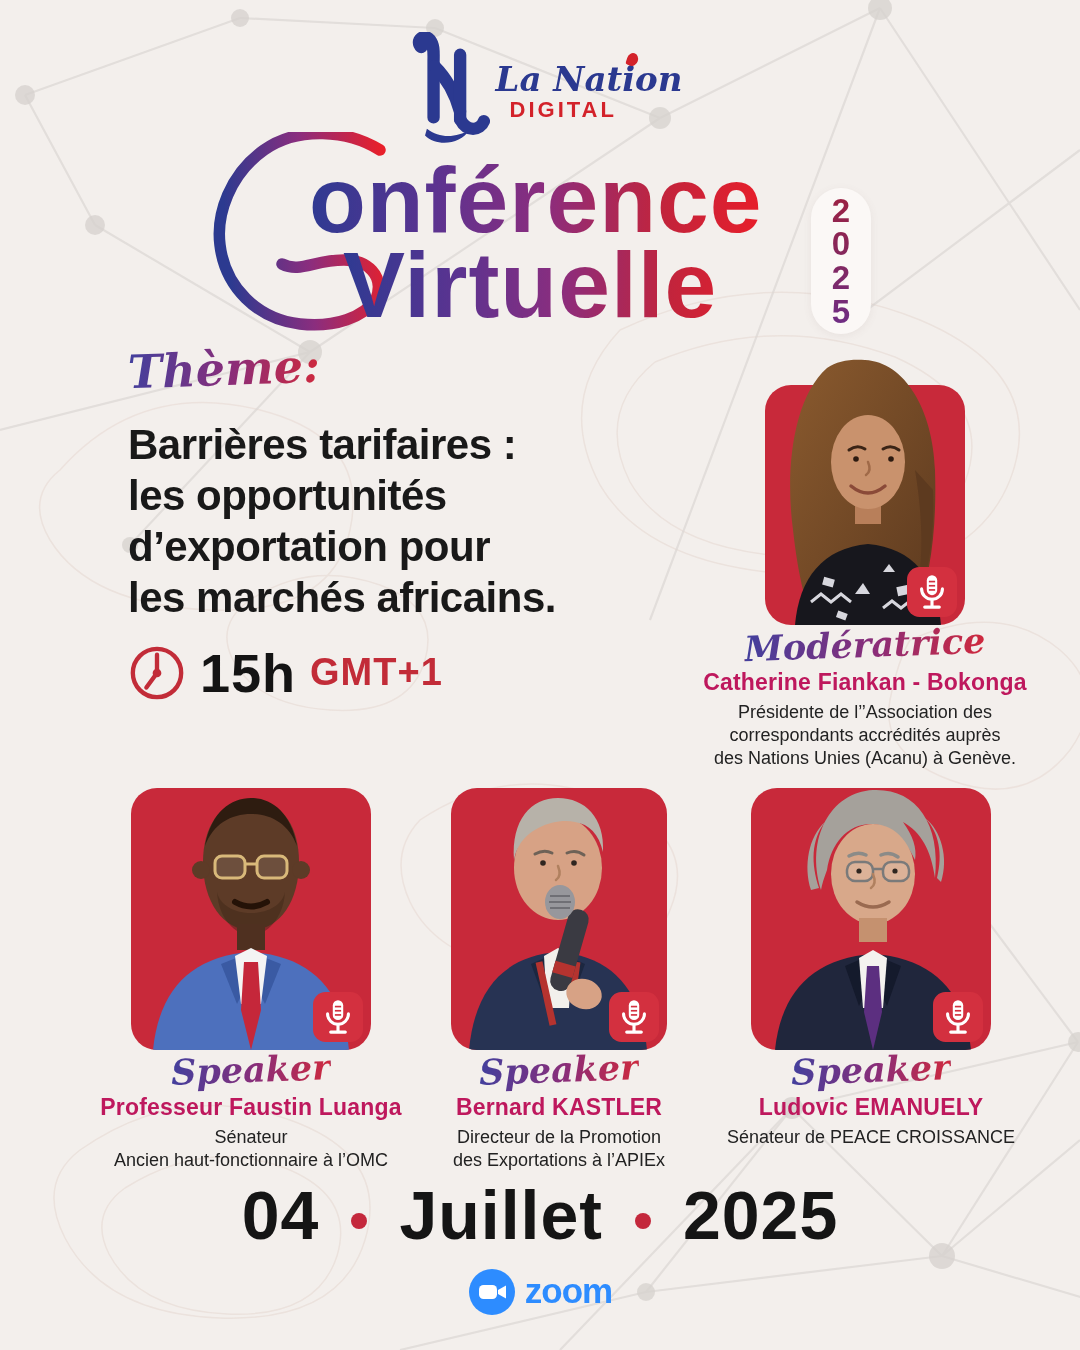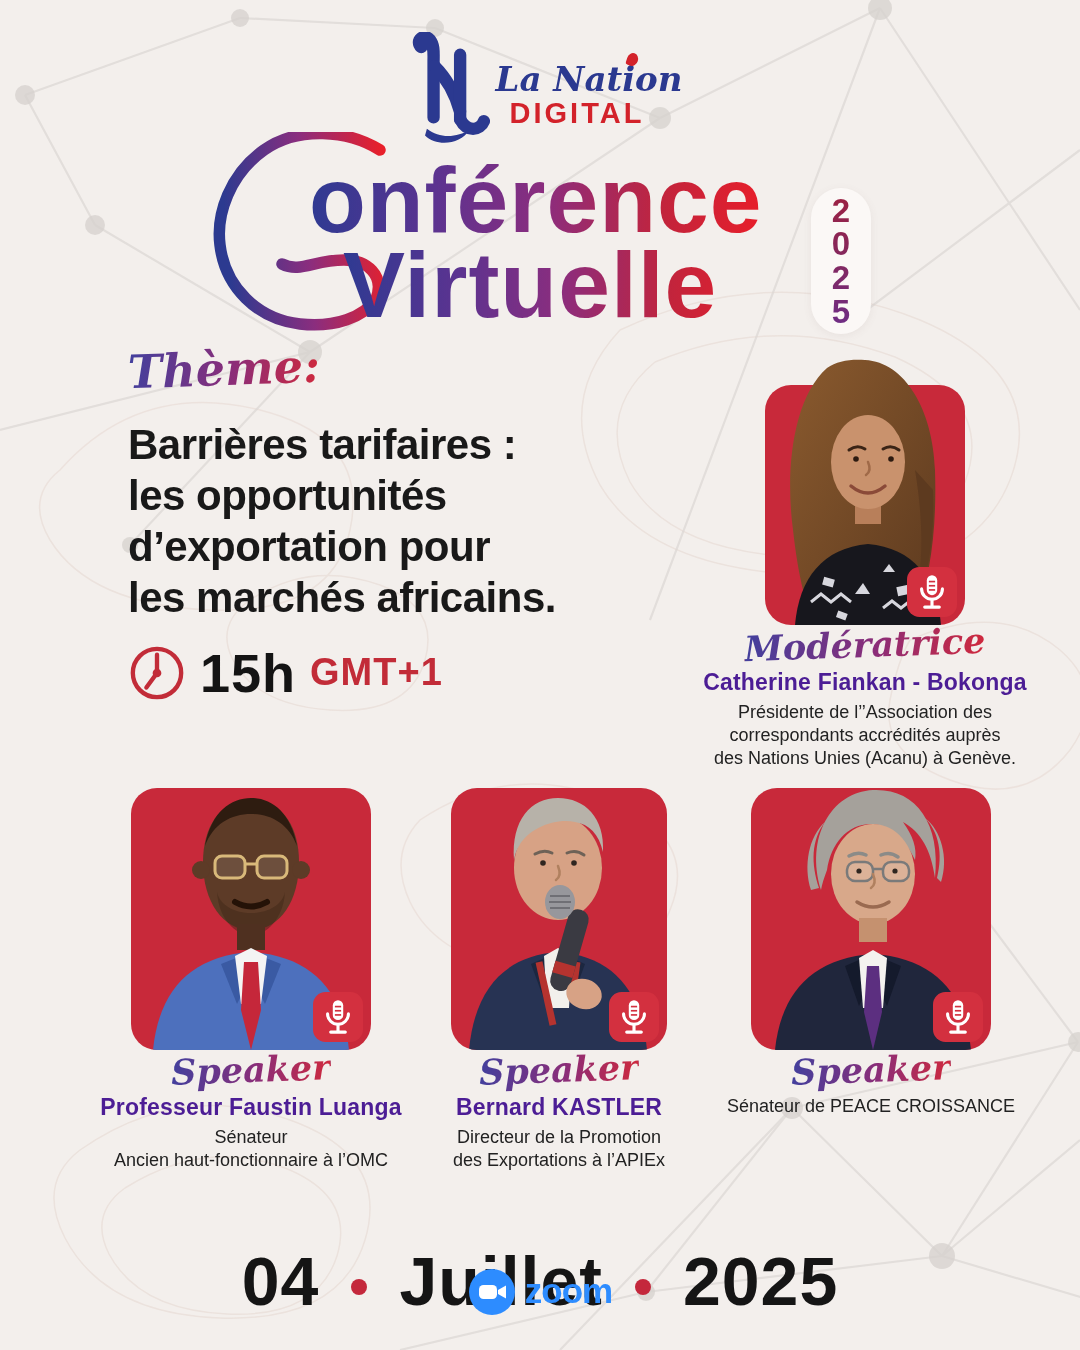--- a/index.html
+++ b/index.html
@@ -19,21 +19,21 @@
     -webkit-background-clip:text;background-clip:text;color:transparent;
   }
   .script{font-family:"DejaVu Serif",serif;font-style:italic;font-weight:700;}
 
   
   .logo{position:absolute;top:32px;left:0;right:0;display:flex;justify-content:center;align-items:flex-start;gap:6px;}
   .logo-text{display:flex;flex-direction:column;align-items:flex-start;margin-top:30px;}
   .brand-script-wrap{position:relative;}
   .brand-script{font-family:"DejaVu Serif",serif;font-style:italic;font-weight:700;font-size:34px;color:#2b3990;line-height:1;}
   .brand-dot{position:absolute;top:-9px;right:44px;width:11px;height:13px;background:#d3222a;border-radius:50% 50% 50% 2px;transform:rotate(18deg);}
-  .brand-digital{font-size:29px;font-weight:800;color:#d3222a;letter-spacing:3px;margin-top:3px;margin-left:14px;line-height:1;}
+  .brand-digital{font-size:22px;font-weight:800;color:#d3222a;letter-spacing:3px;margin-top:3px;margin-left:14px;line-height:1;}
 
   
   .title-block{position:absolute;top:130px;left:12px;width:100%;height:215px;}
   .big-c{position:absolute;left:190px;top:2px;}
   .title-lines{position:absolute;left:297px;top:25px;}
   .title-line{font-size:93px;font-weight:800;line-height:0.98;letter-spacing:1px;white-space:nowrap;}
   .title-line2{margin-left:34px;margin-top:-6px;}
   .year-pill{position:absolute;left:799px;top:58px;width:60px;height:146px;background:#fbf8f6;border-radius:30px;
              display:flex;align-items:center;justify-content:center;box-shadow:0 2px 8px rgba(120,90,90,.08);}
   .year-stack{display:flex;flex-direction:column;align-items:center;font-size:33px;font-weight:800;line-height:1.02;
@@ -46,30 +46,30 @@
   .theme-text{margin-top:24px;font-size:42px;font-weight:800;color:#191919;line-height:1.22;letter-spacing:-0.5px;white-space:pre-line;}
   .time-row{margin-top:18px;display:flex;align-items:center;gap:14px;}
   .time-value{font-size:54px;font-weight:800;color:#141414;letter-spacing:1px;}
   .time-zone{font-size:38px;font-weight:700;color:#c22c38;letter-spacing:1px;}
 
   
   .photo-card{position:relative;margin:0 auto;}
   .mic-badge{position:absolute;right:8px;bottom:8px;width:50px;height:50px;}
   .person{position:absolute;text-align:center;}
   .role-label{font-size:35px;line-height:1.15;display:inline-block;transform:rotate(-2deg);}
-  .person-name{font-size:23px;font-weight:800;color:#4c1d95;margin-top:4px;letter-spacing:0.2px;}
+  .person-name{font-size:23px;font-weight:800;color:#be185d;margin-top:4px;letter-spacing:0.2px;}
   .person-desc{font-size:18px;color:#222;line-height:1.26;margin-top:5px;white-space:pre-line;}
 
   .moderator{left:700px;top:350px;width:330px;}
   .speaker-col1{left:86px;top:750px;width:330px;}
   .speaker-col2{left:394px;top:750px;width:330px;}
   .speaker-col3{left:706px;top:750px;width:330px;}
 
   
-  .date-row{position:absolute;top:1242px;left:0;width:100%;display:flex;justify-content:center;align-items:center;gap:32px;}
+  .date-row{position:absolute;top:1176px;left:0;width:100%;display:flex;justify-content:center;align-items:center;gap:32px;}
   .date-part{font-size:68px;font-weight:800;color:#151515;letter-spacing:1px;}
   .date-dot{width:16px;height:16px;border-radius:50%;background:#c4283c;margin-top:12px;}
   .zoom-row{position:absolute;top:1268px;left:0;width:100%;display:flex;justify-content:center;align-items:center;gap:9px;}
   .zoom-word{font-size:35px;font-weight:800;color:#2d8cff;letter-spacing:-1px;margin-top:-2px;}
 </style>
 </head>
 <body>
 
 <div class="poster">
 
@@ -384,20 +384,21 @@
         <rect x="19" y="8" width="10" height="19" rx="5" fill="#ffffff"></rect>
         <line x1="21" y1="14" x2="27" y2="14" stroke="#d3303f" stroke-width="1.6"></line>
         <line x1="21" y1="18" x2="27" y2="18" stroke="#d3303f" stroke-width="1.6"></line>
         <line x1="21" y1="22" x2="27" y2="22" stroke="#d3303f" stroke-width="1.6"></line>
         <path d="M14,21 a10,10 0 0 0 20,0" fill="none" stroke="#ffffff" stroke-width="3" stroke-linecap="round"></path>
         <line x1="24" y1="31" x2="24" y2="37" stroke="#ffffff" stroke-width="3" stroke-linecap="round"></line>
         <line x1="17" y1="38.5" x2="31" y2="38.5" stroke="#ffffff" stroke-width="3" stroke-linecap="round"></line>
       </svg>
     </div>
     <div class="role-label script grad-script">Speaker</div>
+    <div class="person-name">Ludovic EMANUELY</div>
     <div class="person-desc">Sénateur de PEACE CROISSANCE</div>
   </div>
 
   <div class="date-row">
     <span class="date-part">04</span>
     <span class="date-dot"></span>
     <span class="date-part">Juillet</span>
     <span class="date-dot"></span>
     <span class="date-part">2025</span>
   </div>

